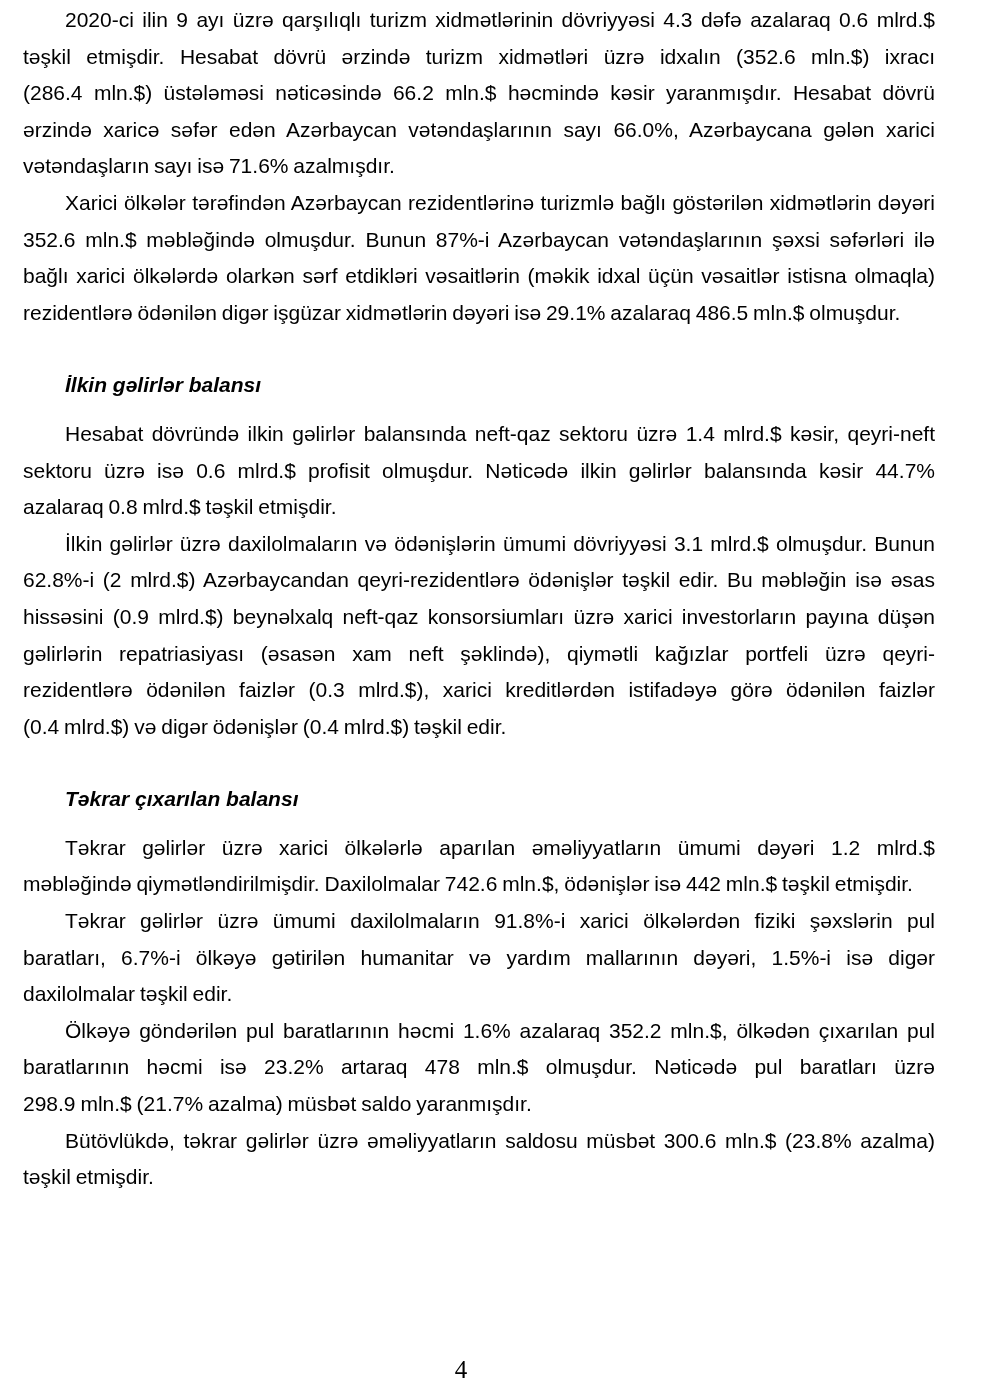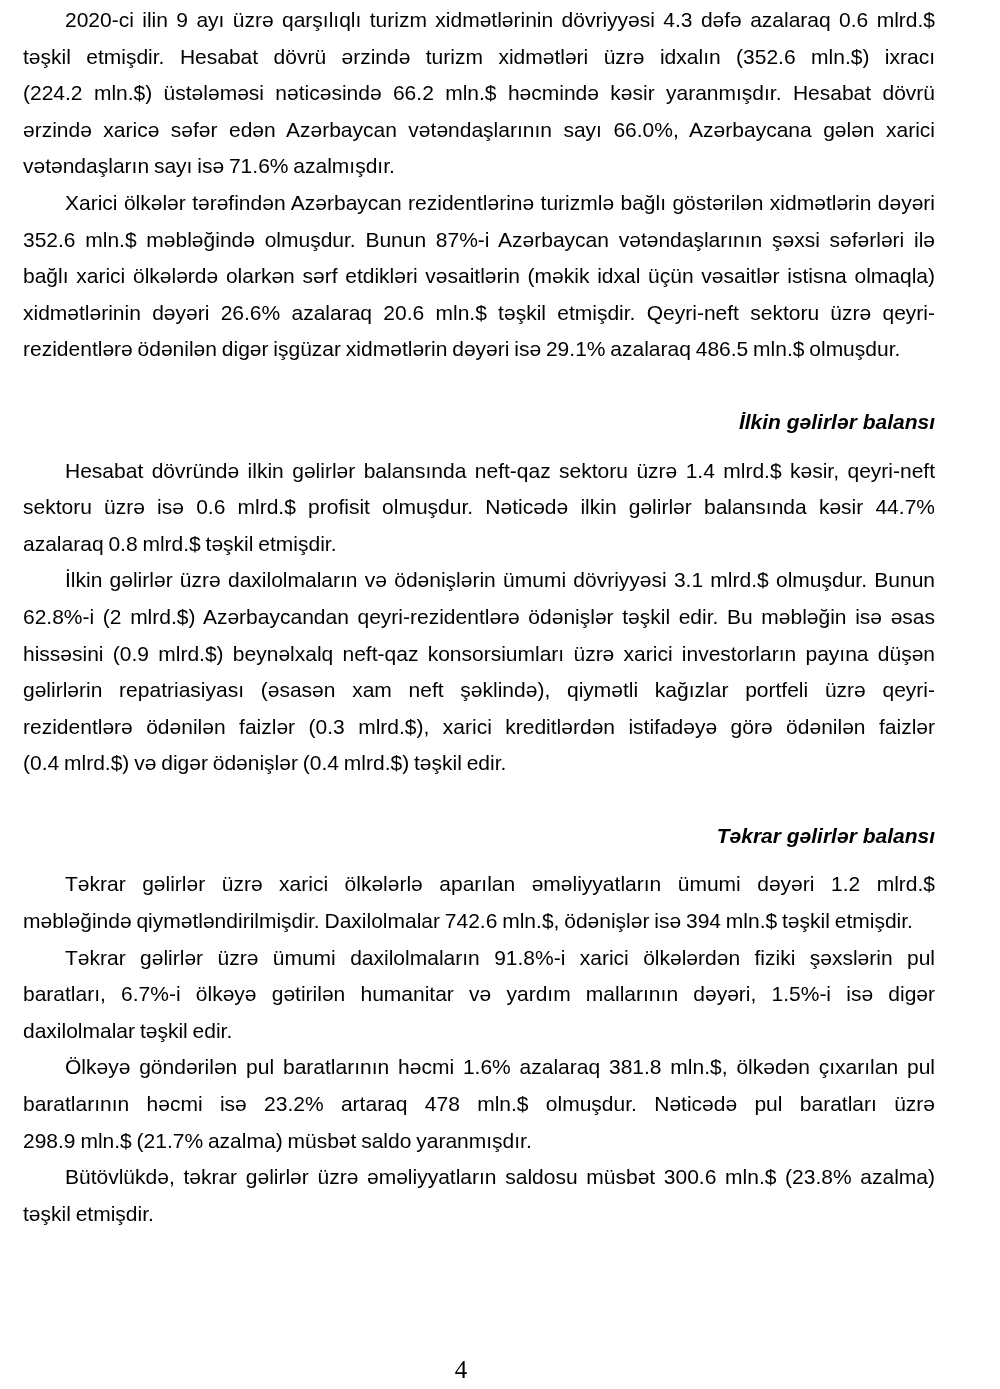--- a/index.html
+++ b/index.html
@@ -27,21 +27,21 @@
     word-spacing: -1px;
     white-space: normal;
   }
   .tline.first { text-indent: 42px; }
   .tline.last { text-align-last: left; }
   .heading {
     font-weight: bold;
     font-style: italic;
     margin: 36px 0 12px 0;
     text-indent: 42px;
-    text-align: right;
+    text-align: left;
   }
   .footer {
     position: absolute;
     top: 1355px;
     left: 23px;
     width: 876px;
     text-align: center;
     font-family: "Liberation Serif", serif;
     font-size: 25px;
     line-height: 30px;
@@ -49,57 +49,56 @@
   }
 </style>
 </head>
 <body>
 
 <div class="page">
   <div class="content">
       <div class="para">
         <div class="tline first">2020-ci ilin 9 ayı üzrə qarşılıqlı turizm xidmətlərinin dövriyyəsi 4.3 dəfə azalaraq 0.6 mlrd.$</div>
         <div class="tline">təşkil etmişdir. Hesabat dövrü ərzində turizm xidmətləri üzrə idxalın (352.6 mln.$) ixracı</div>
-        <div class="tline">(224.2 mln.$) üstələməsi nəticəsində 66.2 mln.$ həcmində kəsir yaranmışdır. Hesabat dövrü</div>
+        <div class="tline">(286.4 mln.$) üstələməsi nəticəsində 66.2 mln.$ həcmində kəsir yaranmışdır. Hesabat dövrü</div>
         <div class="tline">ərzində xaricə səfər edən Azərbaycan vətəndaşlarının sayı 66.0%, Azərbaycana gələn xarici</div>
         <div class="tline last">vətəndaşların sayı isə 71.6% azalmışdır.</div>
       </div>
       <div class="para">
         <div class="tline first">Xarici ölkələr tərəfindən Azərbaycan rezidentlərinə turizmlə bağlı göstərilən xidmətlərin dəyəri</div>
         <div class="tline">352.6 mln.$ məbləğində olmuşdur. Bunun 87%-i Azərbaycan vətəndaşlarının şəxsi səfərləri ilə</div>
         <div class="tline">bağlı xarici ölkələrdə olarkən sərf etdikləri vəsaitlərin (məkik idxal üçün vəsaitlər istisna olmaqla)</div>
-        <div class="tline">xidmətlərinin dəyəri 26.6% azalaraq 20.6 mln.$ təşkil etmişdir. Qeyri-neft sektoru üzrə qeyri-</div>
         <div class="tline last">rezidentlərə ödənilən digər işgüzar xidmətlərin dəyəri isə 29.1% azalaraq 486.5 mln.$ olmuşdur.</div>
       </div>
       <div class="heading">İlkin gəlirlər balansı</div>
       <div class="para">
         <div class="tline first">Hesabat dövründə ilkin gəlirlər balansında neft-qaz sektoru üzrə 1.4 mlrd.$ kəsir, qeyri-neft</div>
         <div class="tline">sektoru üzrə isə 0.6 mlrd.$ profisit olmuşdur. Nəticədə ilkin gəlirlər balansında kəsir 44.7%</div>
         <div class="tline last">azalaraq 0.8 mlrd.$ təşkil etmişdir.</div>
       </div>
       <div class="para">
         <div class="tline first">İlkin gəlirlər üzrə daxilolmaların və ödənişlərin ümumi dövriyyəsi 3.1 mlrd.$ olmuşdur. Bunun</div>
         <div class="tline">62.8%-i (2 mlrd.$) Azərbaycandan qeyri-rezidentlərə ödənişlər təşkil edir. Bu məbləğin isə əsas</div>
         <div class="tline">hissəsini (0.9 mlrd.$) beynəlxalq neft-qaz konsorsiumları üzrə xarici investorların payına düşən</div>
         <div class="tline">gəlirlərin repatriasiyası (əsasən xam neft şəklində), qiymətli kağızlar portfeli üzrə qeyri-</div>
         <div class="tline">rezidentlərə ödənilən faizlər (0.3 mlrd.$), xarici kreditlərdən istifadəyə görə ödənilən faizlər</div>
         <div class="tline last">(0.4 mlrd.$) və digər ödənişlər (0.4 mlrd.$) təşkil edir.</div>
       </div>
-      <div class="heading">Təkrar gəlirlər balansı</div>
+      <div class="heading">Təkrar çıxarılan balansı</div>
       <div class="para">
         <div class="tline first">Təkrar gəlirlər üzrə xarici ölkələrlə aparılan əməliyyatların ümumi dəyəri 1.2 mlrd.$</div>
-        <div class="tline last">məbləğində qiymətləndirilmişdir. Daxilolmalar 742.6 mln.$, ödənişlər isə 394 mln.$ təşkil etmişdir.</div>
+        <div class="tline last">məbləğində qiymətləndirilmişdir. Daxilolmalar 742.6 mln.$, ödənişlər isə 442 mln.$ təşkil etmişdir.</div>
       </div>
       <div class="para">
         <div class="tline first">Təkrar gəlirlər üzrə ümumi daxilolmaların 91.8%-i xarici ölkələrdən fiziki şəxslərin pul</div>
         <div class="tline">baratları, 6.7%-i ölkəyə gətirilən humanitar və yardım mallarının dəyəri, 1.5%-i isə digər</div>
         <div class="tline last">daxilolmalar təşkil edir.</div>
       </div>
       <div class="para">
-        <div class="tline first">Ölkəyə göndərilən pul baratlarının həcmi 1.6% azalaraq 381.8 mln.$, ölkədən çıxarılan pul</div>
+        <div class="tline first">Ölkəyə göndərilən pul baratlarının həcmi 1.6% azalaraq 352.2 mln.$, ölkədən çıxarılan pul</div>
         <div class="tline">baratlarının həcmi isə 23.2% artaraq 478 mln.$ olmuşdur. Nəticədə pul baratları üzrə</div>
         <div class="tline last">298.9 mln.$ (21.7% azalma) müsbət saldo yaranmışdır.</div>
       </div>
       <div class="para">
         <div class="tline first">Bütövlükdə, təkrar gəlirlər üzrə əməliyyatların saldosu müsbət 300.6 mln.$ (23.8% azalma)</div>
         <div class="tline last">təşkil etmişdir.</div>
       </div>
     </div>
   <div class="footer">4</div>
 </div>

